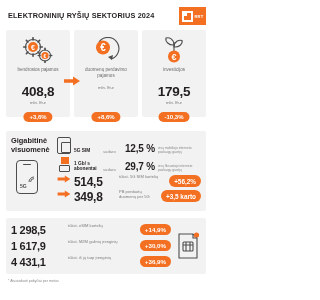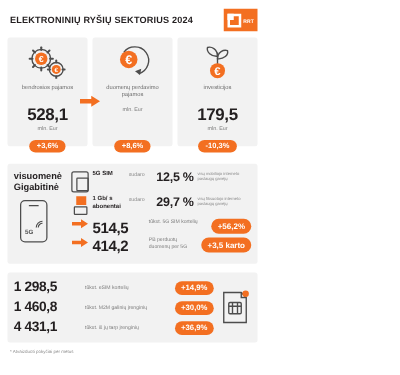--- a/index.html
+++ b/index.html
@@ -71,21 +71,21 @@
     width: 22px; height: 34px; border: 1.3px solid #4d4d4d;
     border-radius: 4px; margin: 6px 0 0 5px; position: relative;
   }
   .phone:before {
     content: ""; position: absolute; top: 2.5px; left: 50%; transform: translateX(-50%);
     width: 8px; height: 1.4px; background: #4d4d4d; border-radius: 1px;
   }
   .phone .fiveg { position: absolute; bottom: 4px; left: 3px; font-size: 5px; font-weight: bold; color: #4d4d4d; }
   .giga-right { flex: 1; }
 
-  .grow { display: flex; align-items: flex-start; gap: 3px; margin-bottom: 3px; }
+  .grow { display: flex; align-items: flex-end; gap: 3px; margin-bottom: 3px; }
   .simcard {
     width: 14px; height: 17px; border: 1.1px solid #4d4d4d; border-radius: 2px;
     position: relative; flex: 0 0 14px;
   }
   .simcard:before {
     content:""; position:absolute; left:3px; top:4px; width:8px; height:9px;
     border:1px solid #4d4d4d; border-radius:1px;
   }
   .gtag { font-size: 4.8px; font-weight: bold; color: #231f20; line-height: 1.15; width: 26px; }
   .sudaro { font-size: 4.2px; color: #8a8a8a; width: 19px; }
@@ -104,21 +104,21 @@
     background: #f36f21; color: #fff; font-size: 6.4px; font-weight: bold;
     border-radius: 8px; padding: 2.5px 5px; white-space: nowrap;
   }
 
   
   .bottom {
     margin: 7px 6px 0; background: #f2f2f2; border-radius: 2px;
     padding: 6px 5px; display: flex; align-items: center; gap: 4px;
   }
   .brows { flex: 1; display: flex; flex-direction: column; gap: 4px; }
-  .brow { display: flex; align-items: center; gap: 4px; }
+  .brow { display: flex; align-items: flex-start; gap: 4px; }
   .bval { font-size: 11px; font-weight: bold; color: #231f20; width: 53px; letter-spacing: -.3px; }
   .blab { font-size: 4.1px; color: #7d7d7d; line-height: 1.2; flex: 1; }
   .bpill {
     background: #f36f21; color: #fff; font-size: 6.2px; font-weight: bold;
     border-radius: 8px; padding: 2px 5px; white-space: nowrap;
   }
   .docicon { width: 26px; height: 30px; flex: 0 0 26px; }
 
   .foot { font-size: 3.6px; color: #8a8a8a; padding: 5px 0 0 8px; }
 </style>
@@ -161,21 +161,21 @@
             <line x1="17.3" y1="18.5" x2="19" y2="18.5"></line>
               <line x1="29" y1="18.5" x2="30.7" y2="18.5"></line>
           </g>
           <circle cx="12" cy="10" r="5" fill="#f36f21"></circle>
           <text x="12" y="12.8" font-size="7" font-weight="bold" fill="#fff" text-anchor="middle" font-family="Liberation Sans, sans-serif">€</text>
           <circle cx="24" cy="18.5" r="3.6" fill="#f36f21"></circle>
           <text x="24" y="20.7" font-size="5" font-weight="bold" fill="#fff" text-anchor="middle" font-family="Liberation Sans, sans-serif">€</text>
         </svg>
       </div>
       <div class="cap">bendrosios pajamos</div>
-      <div class="big">528,1</div>
+      <div class="big">408,8</div>
       <div class="unit">mln. Eur</div>
       <div class="pill">+3,6%</div>
     </div>
 
     <div class="card">
       <div class="icon-box">
         <svg width="30" height="26" viewBox="0 0 30 26">
           <path d="M8 5 A11 11 0 1 1 20 22" fill="none" stroke="#4d4d4d" stroke-width="1.1"></path>
           <path d="M22 18 L21 23 L17 20 Z" fill="#4d4d4d"></path>
           <circle cx="12" cy="10.5" r="7" fill="#f36f21"></circle>
@@ -206,22 +206,22 @@
     </div>
 
     <svg class="arrow-sep" viewBox="0 0 16 10">
       <path d="M0 3.2 H9 V0.6 L16 5 L9 9.4 V6.8 H0 Z" fill="#f36f21"></path>
     </svg>
   </div>
 
   <div class="giga">
     <div class="giga-grid">
       <div class="giga-left">
+        <div class="giga-head">Gigabitinė</div>
         <div class="giga-head">visuomenė</div>
-        <div class="giga-head">Gigabitinė</div>
         <div class="phone">
           <span class="fiveg">5G</span>
           <svg width="7" height="7" viewBox="0 0 7 7" style="position:absolute;bottom:10px;left:11px">
             <path d="M1 6 A5 5 0 0 1 6 1" fill="none" stroke="#4d4d4d" stroke-width="0.9"></path>
             <path d="M2.6 6 A3.4 3.4 0 0 1 6 2.6" fill="none" stroke="#4d4d4d" stroke-width="0.9"></path>
           </svg>
         </div>
       </div>
 
       <div class="giga-right">
@@ -251,38 +251,38 @@
           </svg>
           <div class="sval">514,5</div>
           <div class="slab">tūkst. 5G SIM kortelių</div>
           <div class="spill">+56,2%</div>
         </div>
 
         <div class="srow">
           <svg class="oarrow" viewBox="0 0 16 10">
             <path d="M0 3.2 H9 V0.6 L16 5 L9 9.4 V6.8 H0 Z" fill="#f36f21"></path>
           </svg>
-          <div class="sval">414,2</div>
+          <div class="sval">349,8</div>
           <div class="slab">PB perduotų duomenų per 5G</div>
           <div class="spill">+3,5 karto</div>
         </div>
 
       </div>
     </div>
   </div>
 
   <div class="bottom">
     <div class="brows">
       <div class="brow">
         <div class="bval">1 298,5</div>
         <div class="blab">tūkst. eSIM kortelių</div>
         <div class="bpill">+14,9%</div>
       </div>
       <div class="brow">
-        <div class="bval">1 460,8</div>
+        <div class="bval">1 617,9</div>
         <div class="blab">tūkst. M2M galinių įrenginių</div>
         <div class="bpill">+30,0%</div>
       </div>
       <div class="brow">
         <div class="bval">4 431,1</div>
         <div class="blab">tūkst. iš jų tarp įrenginių</div>
         <div class="bpill">+36,9%</div>
       </div>
     </div>
     <svg class="docicon" viewBox="0 0 26 30">

